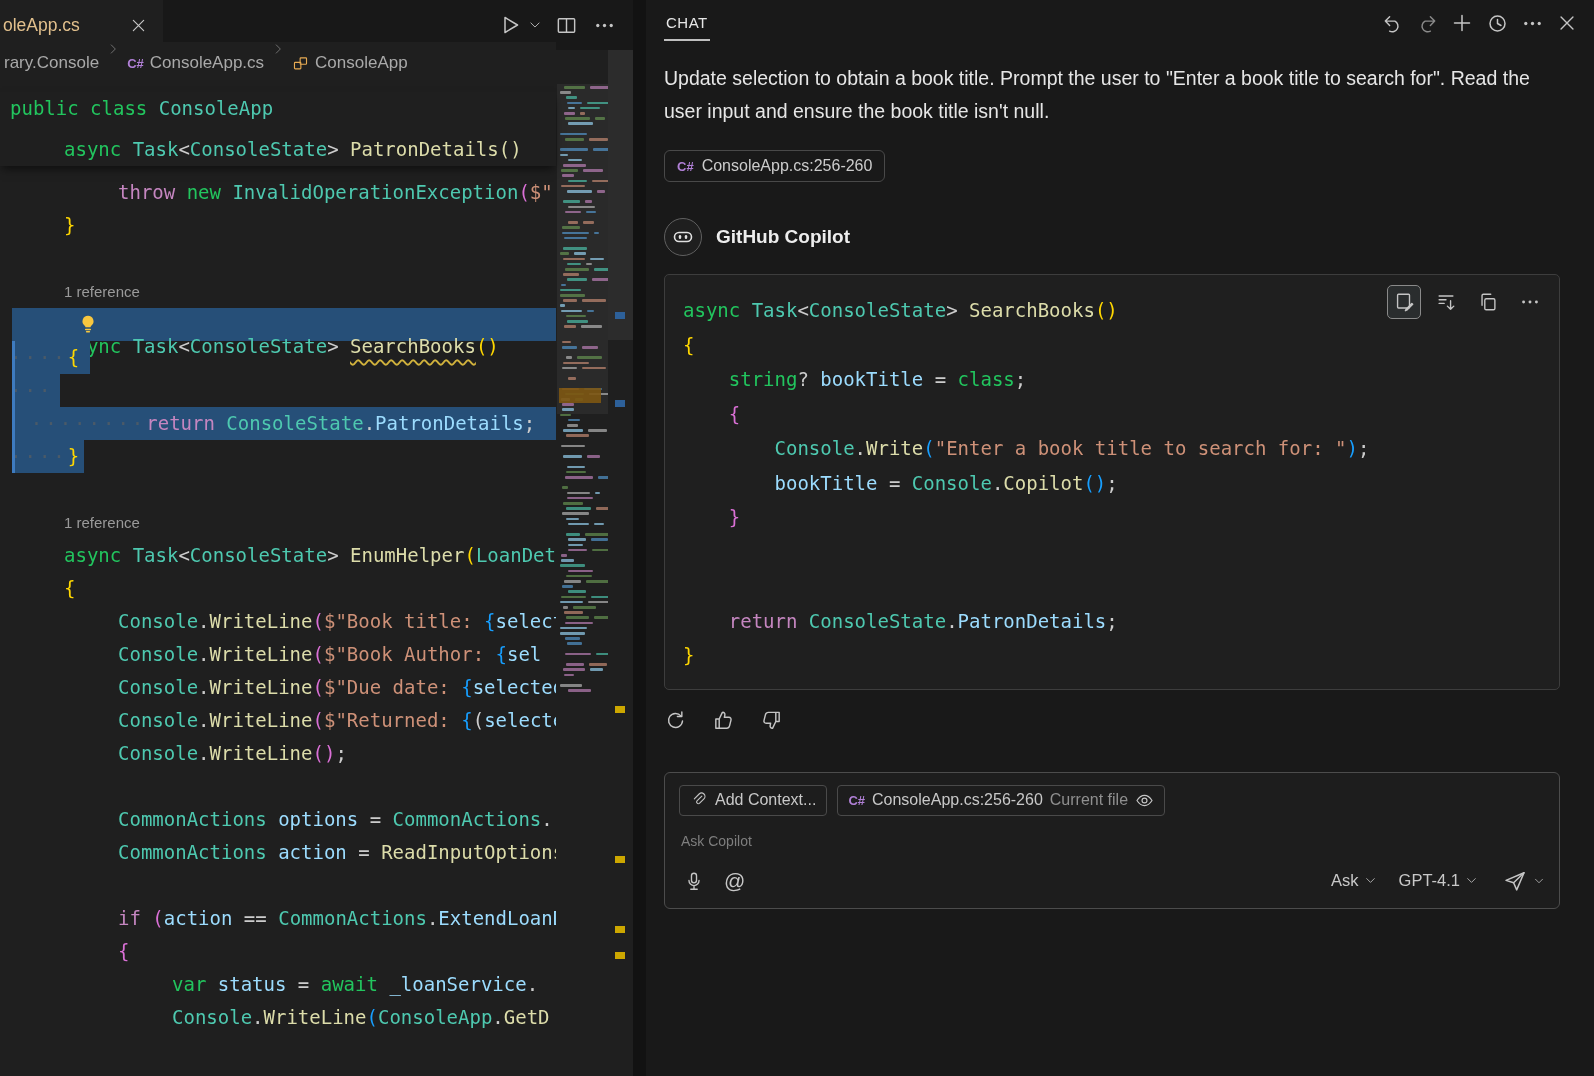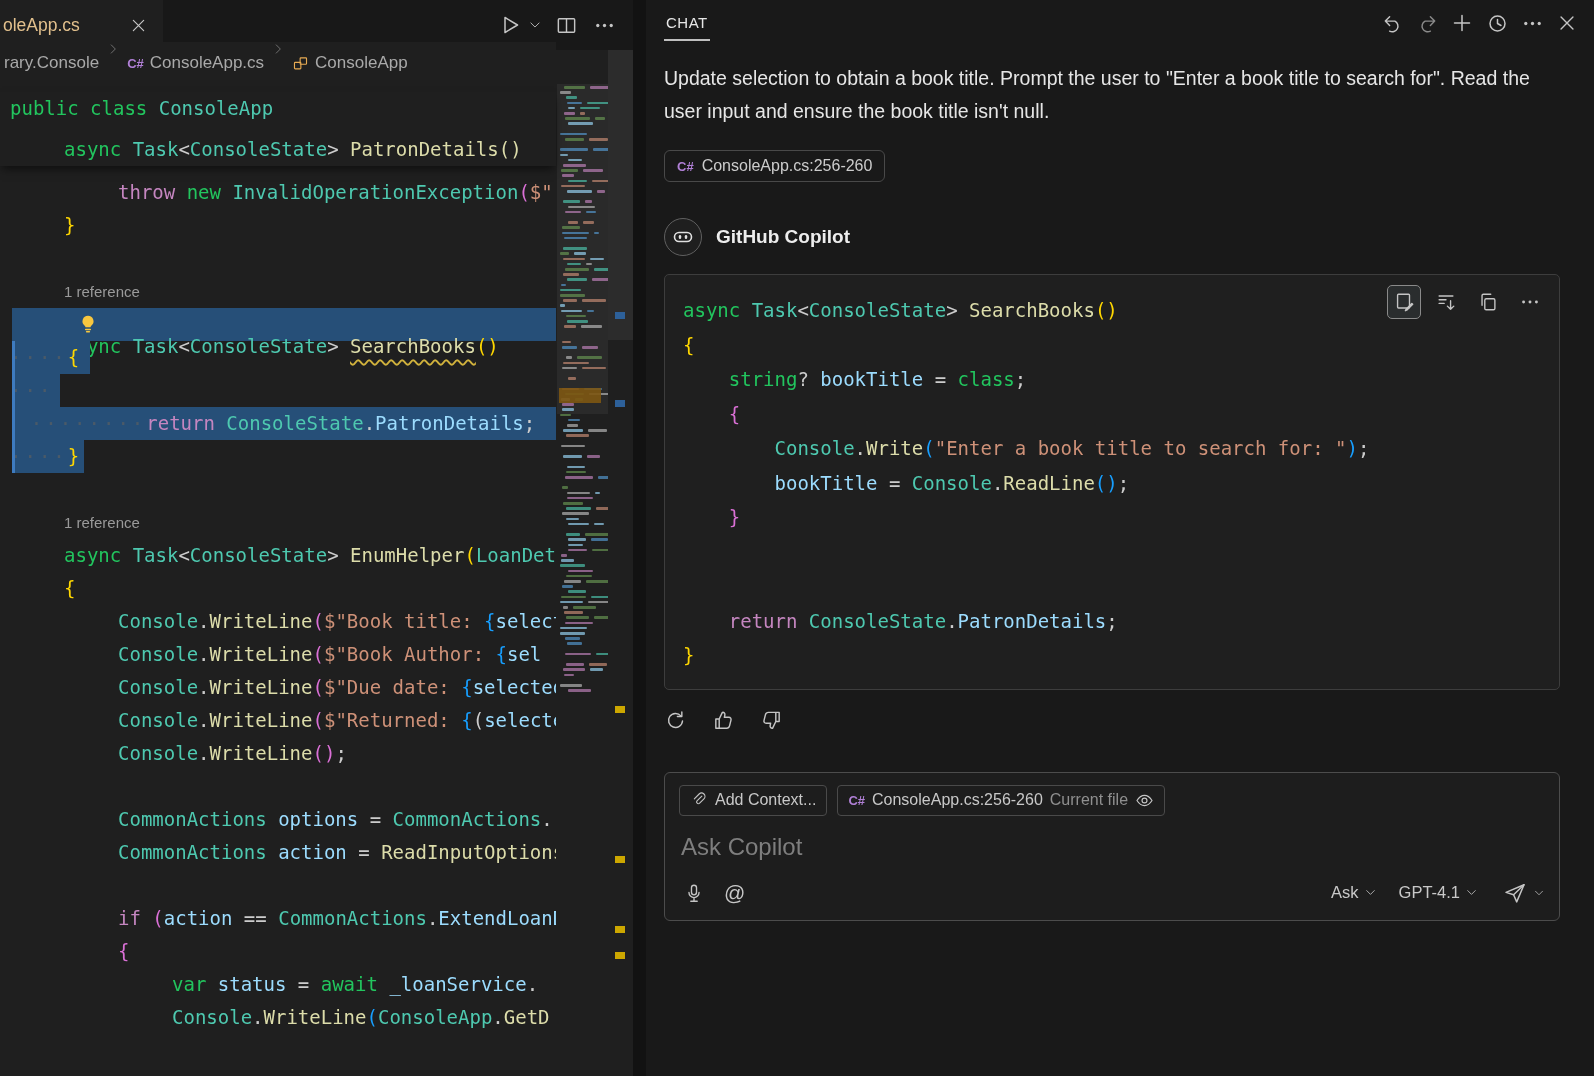--- a/index.html
+++ b/index.html
@@ -70,21 +70,21 @@
   .cb-toolbar{position:absolute;top:10px;right:12px;display:flex;gap:8px;align-items:center}
   .cb-btn{width:34px;height:34px;display:flex;align-items:center;justify-content:center;border-radius:5px}
   .cb-btn.first{border:1px solid #8a8a8a;background:#2a2d2e}
 
   .fb-row{display:flex;gap:18px;margin:16px 0 0 14px}
 
   .input-box{margin:36px 34px 0 18px;border:1px solid #4c4c4c;border-radius:6px;background:#1d1d1d;padding:12px 14px 12px}
   .chips-row{display:flex;gap:10px}
   .chip{display:inline-flex;align-items:center;gap:7px;border:1px solid #4a4a4a;border-radius:4px;padding:5px 10px;font-size:16px;color:#c8c8c8;background:transparent}
   .chip .dim{color:#8f8f8f}
-  .placeholder{margin:17px 2px 0;font-size:24px;color:#7e7e7e}
+  .placeholder{margin:17px 2px 0;font-size:14px;color:#7e7e7e}
   .input-footer{display:flex;align-items:center;margin-top:17px}
   .foot-left{display:flex;gap:15px;align-items:center}
   .at-glyph{font-size:21px;color:#c8c8c8;line-height:1}
   .foot-right{margin-left:auto;display:flex;align-items:center;gap:22px;font-size:16.5px;color:#c8c8c8}
   .dd{display:flex;align-items:center;gap:5px}
   .send-group{display:flex;align-items:center;gap:3px}
 </style>
 </head>
 <body>
 
@@ -410,21 +410,21 @@
   </div>
 
 
   <div class="codeblock">
     <div>
         <div class="cl"><span class="tk-kw">async </span><span class="tk-type">Task</span><span class="tk-pln">&lt;</span><span class="tk-type">ConsoleState</span><span class="tk-pln">&gt; </span><span class="tk-fn">SearchBooks</span><span class="tk-pb">()</span></div>
         <div class="cl"><span class="tk-pb">{</span></div>
         <div class="cl"><span class="tk-pln">    </span><span class="tk-kw">string</span><span class="tk-pln">? </span><span class="tk-var">bookTitle</span><span class="tk-pln"> = </span><span class="tk-kw">class</span><span class="tk-pln">;</span></div>
         <div class="cl"><span class="tk-pln">    </span><span class="tk-pp">{</span></div>
         <div class="cl"><span class="tk-pln">        </span><span class="tk-type">Console</span><span class="tk-pln">.</span><span class="tk-fn">Write</span><span class="tk-pu">(</span><span class="tk-str">"Enter a book title to search for: "</span><span class="tk-pu">)</span><span class="tk-pln">;</span></div>
-        <div class="cl"><span class="tk-pln">        </span><span class="tk-var">bookTitle</span><span class="tk-pln"> = </span><span class="tk-type">Console</span><span class="tk-pln">.</span><span class="tk-fn">ReadLine</span><span class="tk-pu">()</span><span class="tk-pln">;</span></div>
+        <div class="cl"><span class="tk-pln">        </span><span class="tk-var">bookTitle</span><span class="tk-pln"> = </span><span class="tk-type">Console</span><span class="tk-pln">.</span><span class="tk-fn">Copilot</span><span class="tk-pu">()</span><span class="tk-pln">;</span></div>
         <div class="cl"><span class="tk-pln">    </span><span class="tk-pp">}</span></div>
         <div class="cl"></div>
         <div class="cl"></div>
         <div class="cl"><span class="tk-pln">    </span><span class="tk-ctl">return </span><span class="tk-type">ConsoleState</span><span class="tk-pln">.</span><span class="tk-var">PatronDetails</span><span class="tk-pln">;</span></div>
         <div class="cl"><span class="tk-pb">}</span></div>
       </div>
     <div class="cb-toolbar">
       <span class="cb-btn first">
         <svg width="22" height="22" viewBox="0 0 24 24">
             <rect class="ic" x="5" y="3.5" width="13" height="15" rx="1"></rect>

